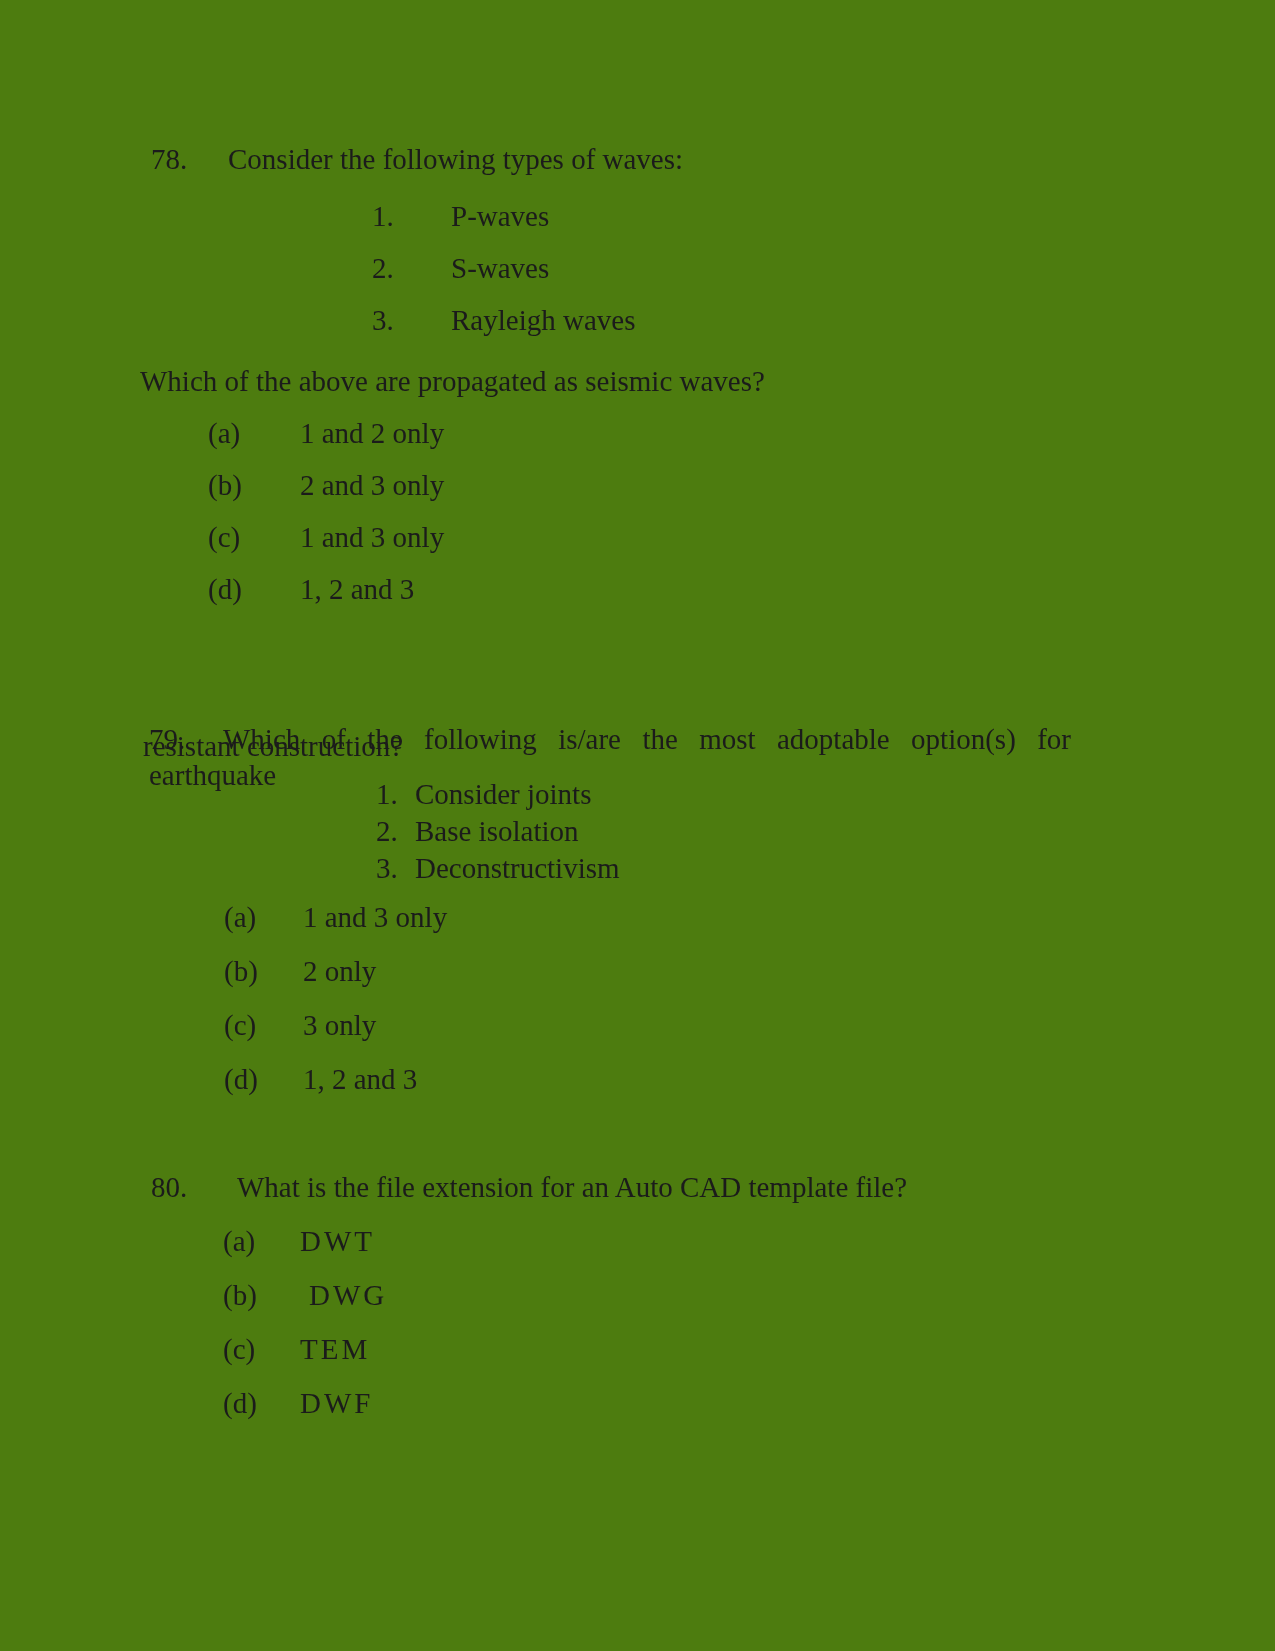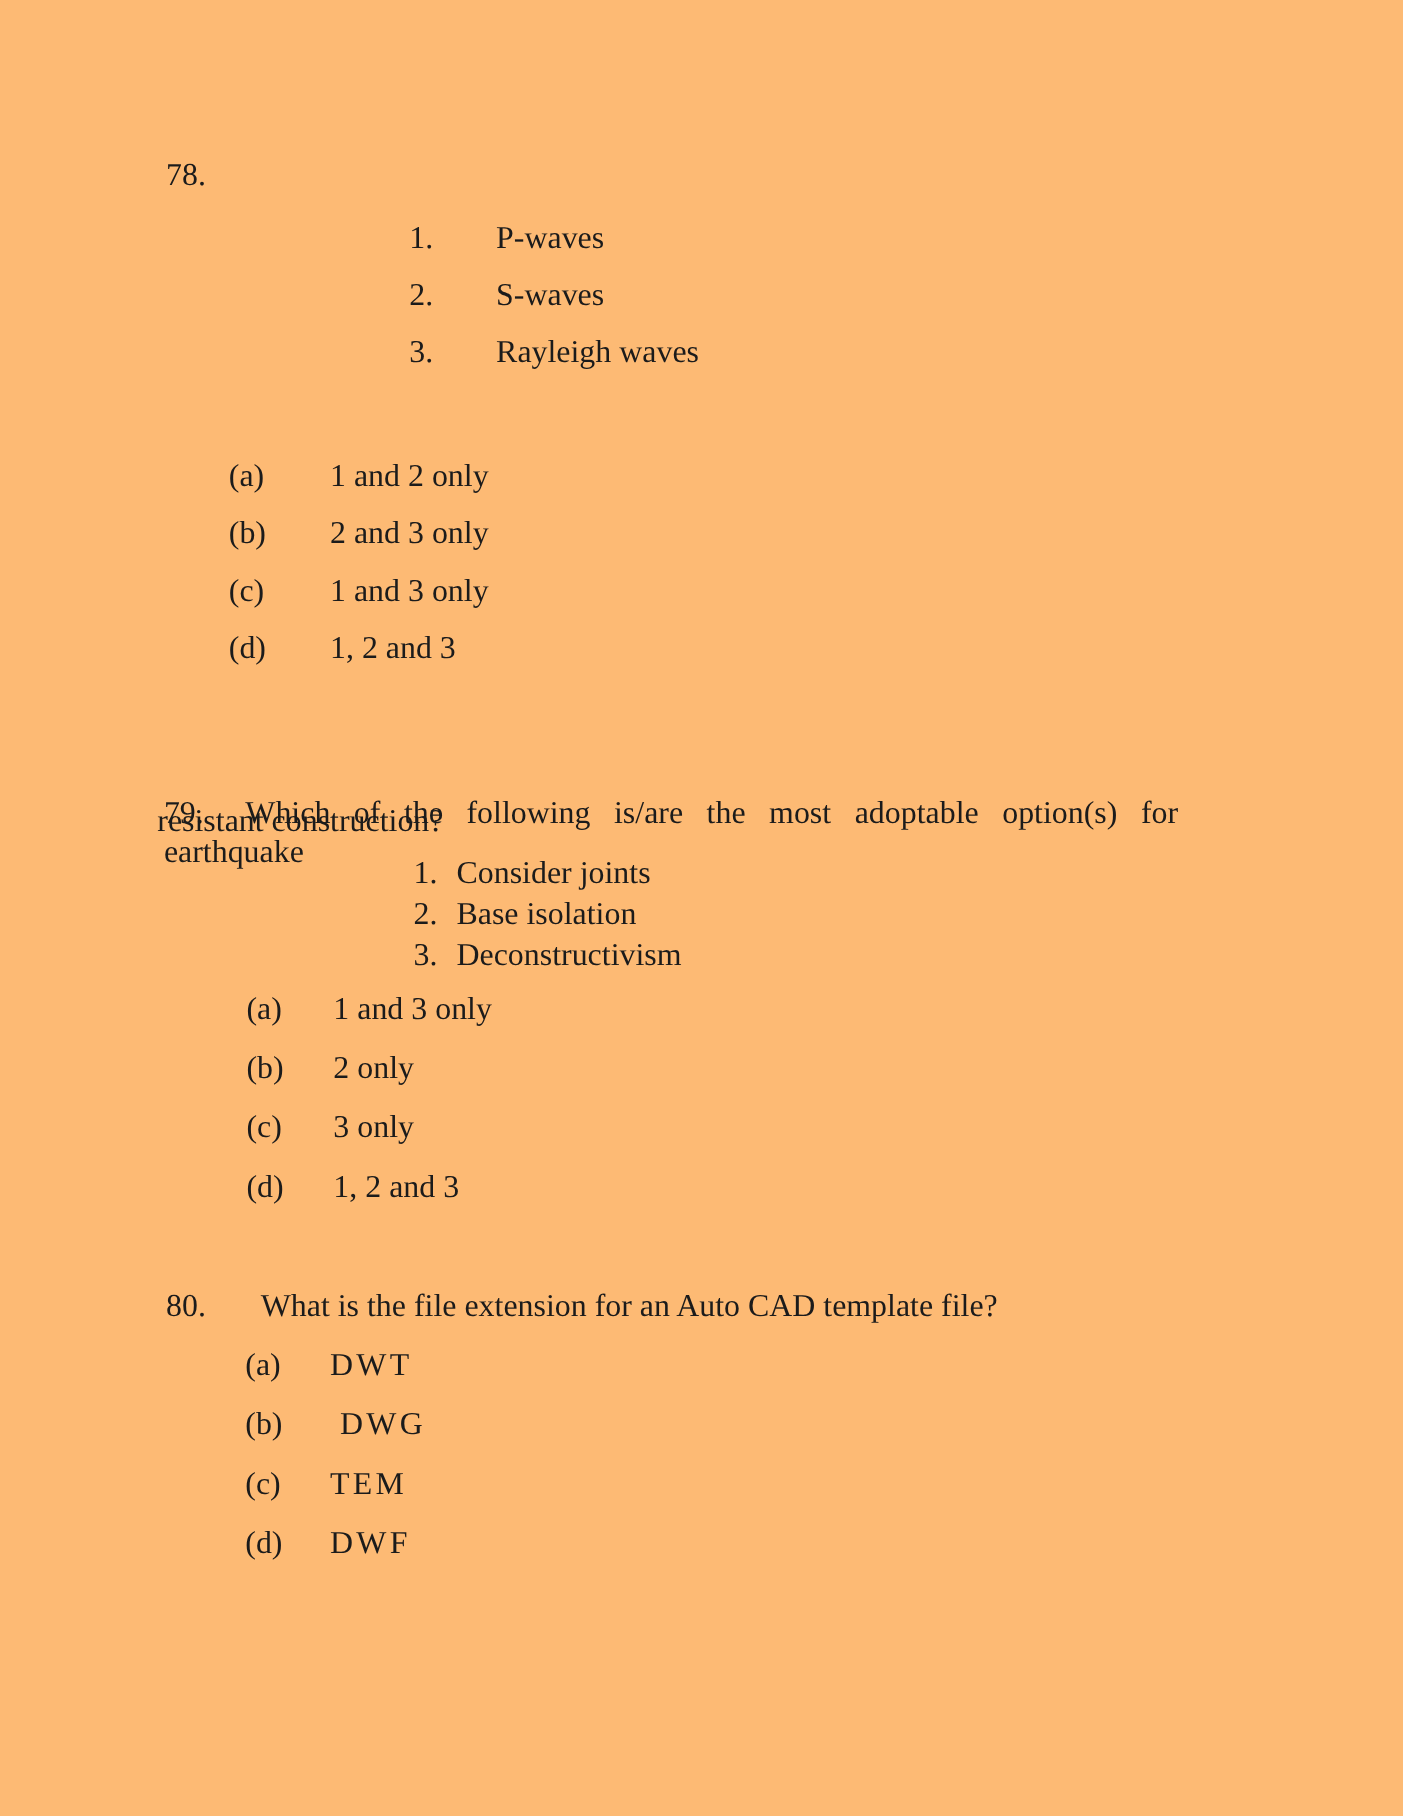--- a/index.html
+++ b/index.html
@@ -4,21 +4,21 @@
 <style>
   html, body {
     margin: 0;
     padding: 0;
     background: #ffffff;
   }
   .page {
     position: relative;
     width: 1275px;
     height: 1651px;
-    background: #fdba74;
+    background: #4d7c0f;
     font-family: "Liberation Serif", "DejaVu Serif", serif;
     color: #1b1b1b;
     font-size: 29px;
     line-height: 36px;
     overflow: hidden;
   }
   .line {
     position: absolute;
     white-space: nowrap;
     display: flex;
@@ -43,35 +43,39 @@
   .justified .num-col { display: inline-block; }
   .caps { letter-spacing: 3px; }
 </style>
 </head>
 <body>
 
 <div class="page">
 
   <div class="line" style="left:151px; top:141px">
     <span class="num-col w77">78.</span>
+    <span>Consider the following types of waves:</span>
   </div>
 
   <div class="line" style="left:372px; top:198px">
     <span class="num-col w79">1.</span>
     <span>P-waves</span>
   </div>
   <div class="line" style="left:372px; top:250px">
     <span class="num-col w79">2.</span>
     <span>S-waves</span>
   </div>
   <div class="line" style="left:372px; top:302px">
     <span class="num-col w79">3.</span>
     <span>Rayleigh waves</span>
   </div>
 
+  <div class="line" style="left:140px; top:363px">
+    <span>Which of the above are propagated as seismic waves?</span>
+  </div>
 
   <div class="line" style="left:208px; top:415px">
     <span class="num-col w92">(a)</span>
     <span>1 and 2 only</span>
   </div>
   <div class="line" style="left:208px; top:467px">
     <span class="num-col w92">(b)</span>
     <span>2 and 3 only</span>
   </div>
   <div class="line" style="left:208px; top:519px">

